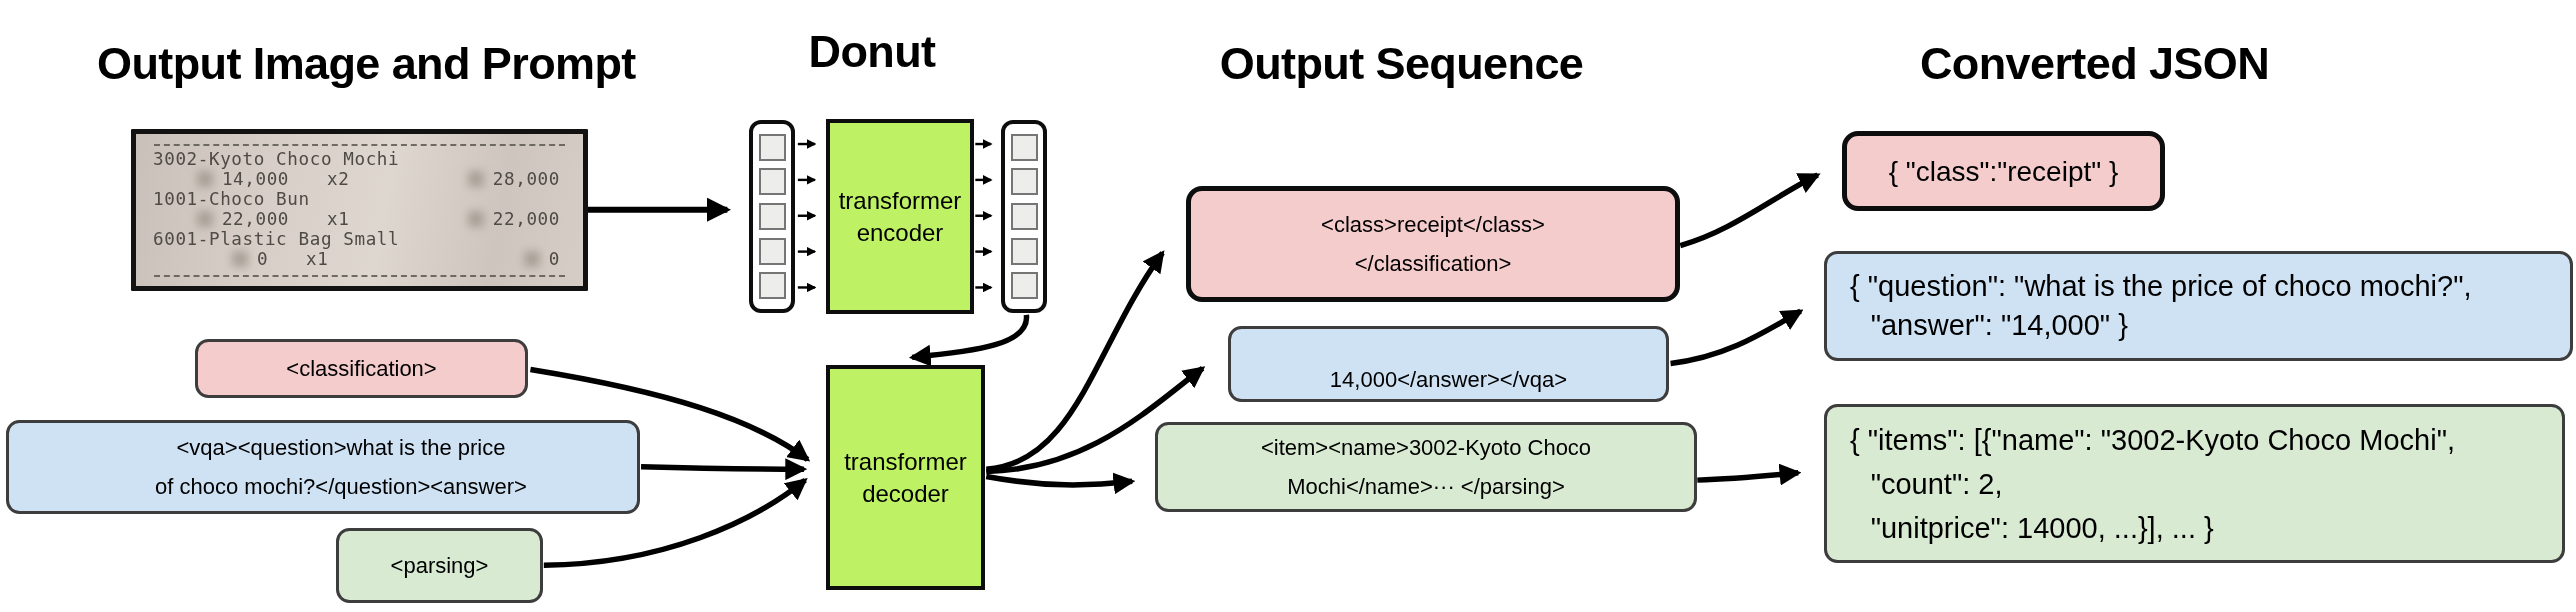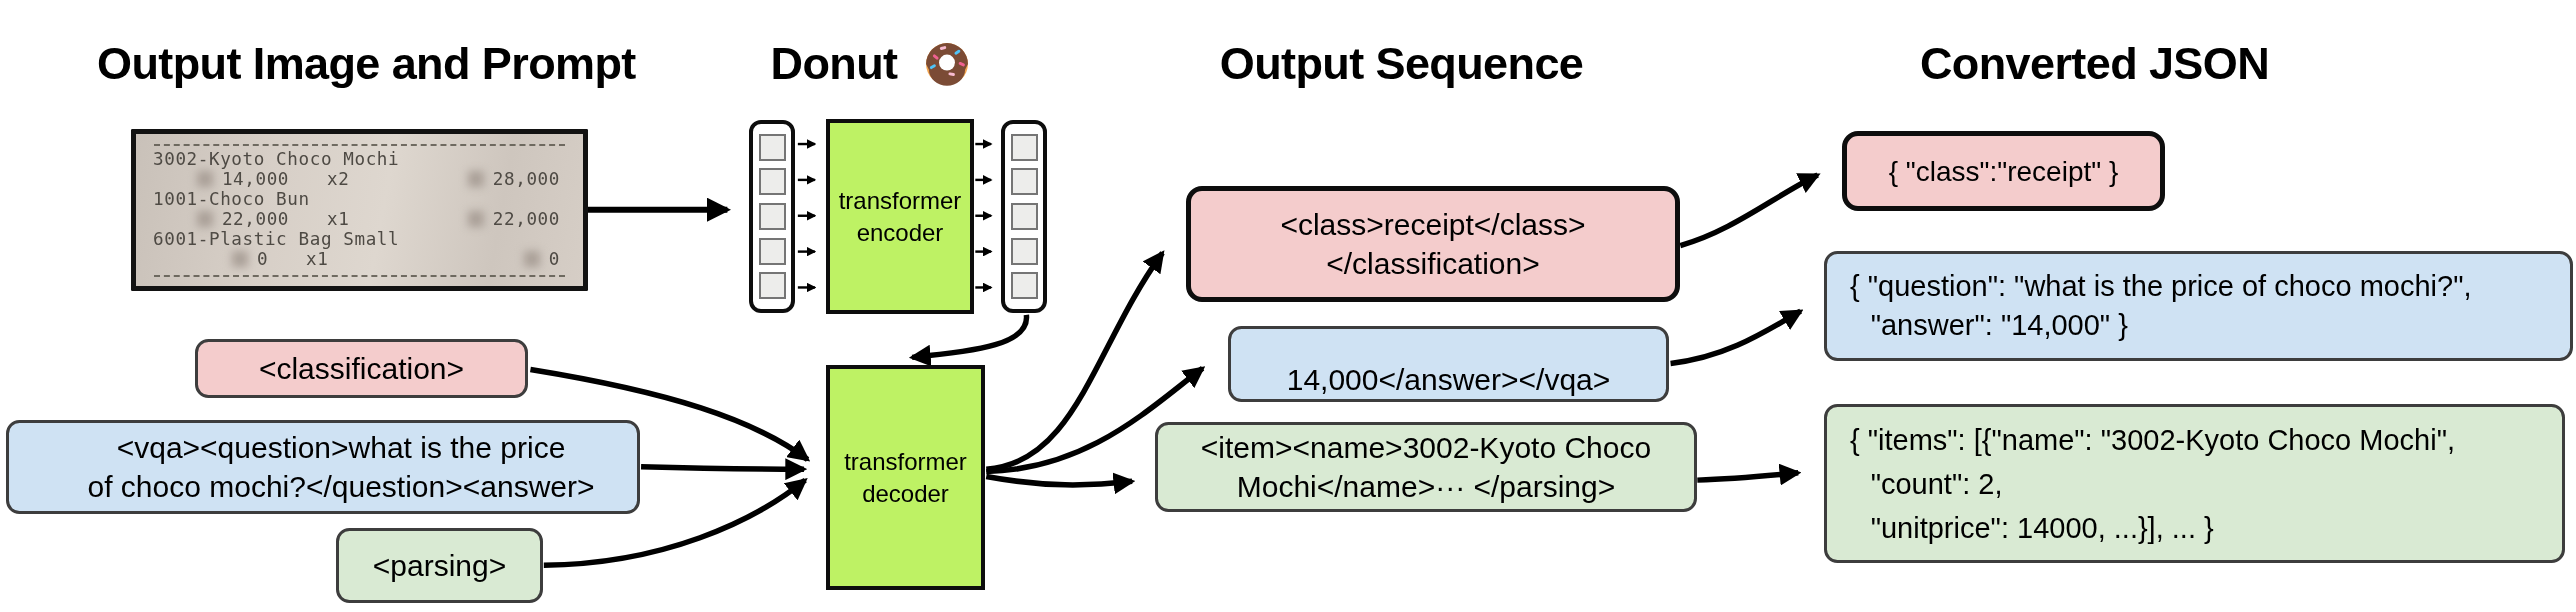--- a/index.html
+++ b/index.html
@@ -51,33 +51,33 @@
   }
   .mbox{
     position:absolute;background:#bef264;border:4.9px solid #0d0d0d;box-sizing:border-box;
     display:flex;flex-direction:column;justify-content:center;align-items:center;
     font-size:24px;font-weight:normal;color:#000;line-height:32px;text-align:center;
   }
   
   .cbox{
     position:absolute;box-sizing:border-box;
     display:flex;flex-direction:column;justify-content:center;
-    font-size:30px;color:#000;text-align:center;line-height:39px;
+    font-size:22px;color:#000;text-align:center;line-height:39px;
     white-space:nowrap;
   }
   .b-pink{background:#f4cccc;}
   .b-blue{background:#cfe2f3;}
   .b-green{background:#d9ead3;}
   .bd-gray{border:3.6px solid #3d3d3d;border-radius:13.4px;}
   .bd-black{border:5.5px solid #0d0d0d;border-radius:16px;}
   .leftalign{text-align:left;}
   .indent{padding-left:20.7px;}
   
   .donut-wrap{position:absolute;left:759px;top:35px;width:226px;height:58px;
-    display:flex;justify-content:center;align-items:center;gap:24px;}
+    display:flex;justify-content:center;align-items:center;gap:24px;flex-direction:column;}
   svg.arrows{position:absolute;left:0;top:0;}
 </style>
 </head>
 <body>
 
 <div id="canvas">
 
   <svg class="arrows" width="2576" height="612" viewBox="0 0 4237 1007">
     <defs>
       <marker id="ah" viewBox="0 0 10 10" refX="8.5" refY="5" markerWidth="4" markerHeight="4" orient="auto-start-reverse">

